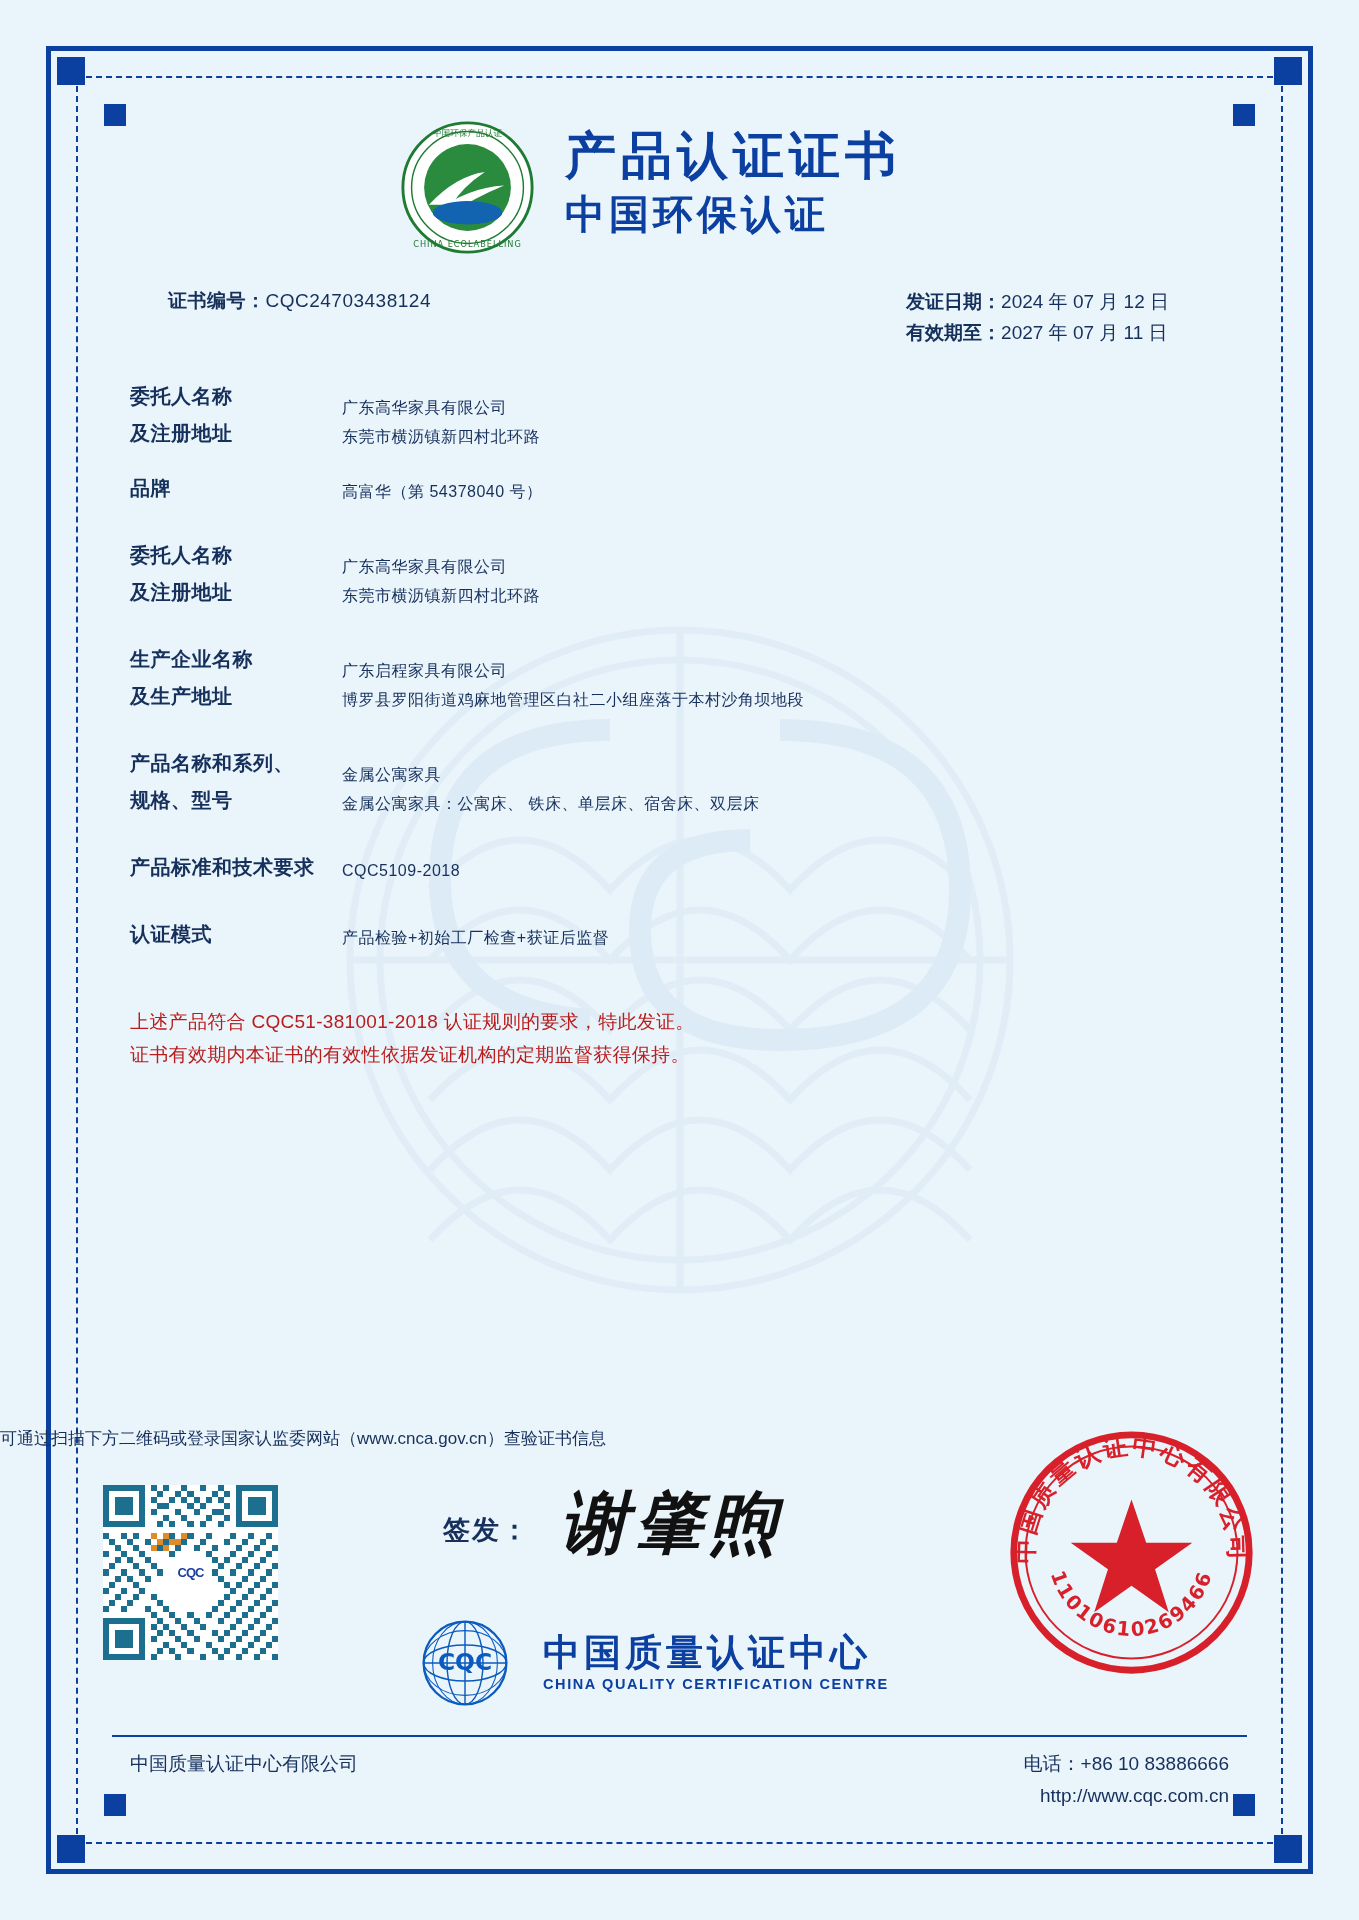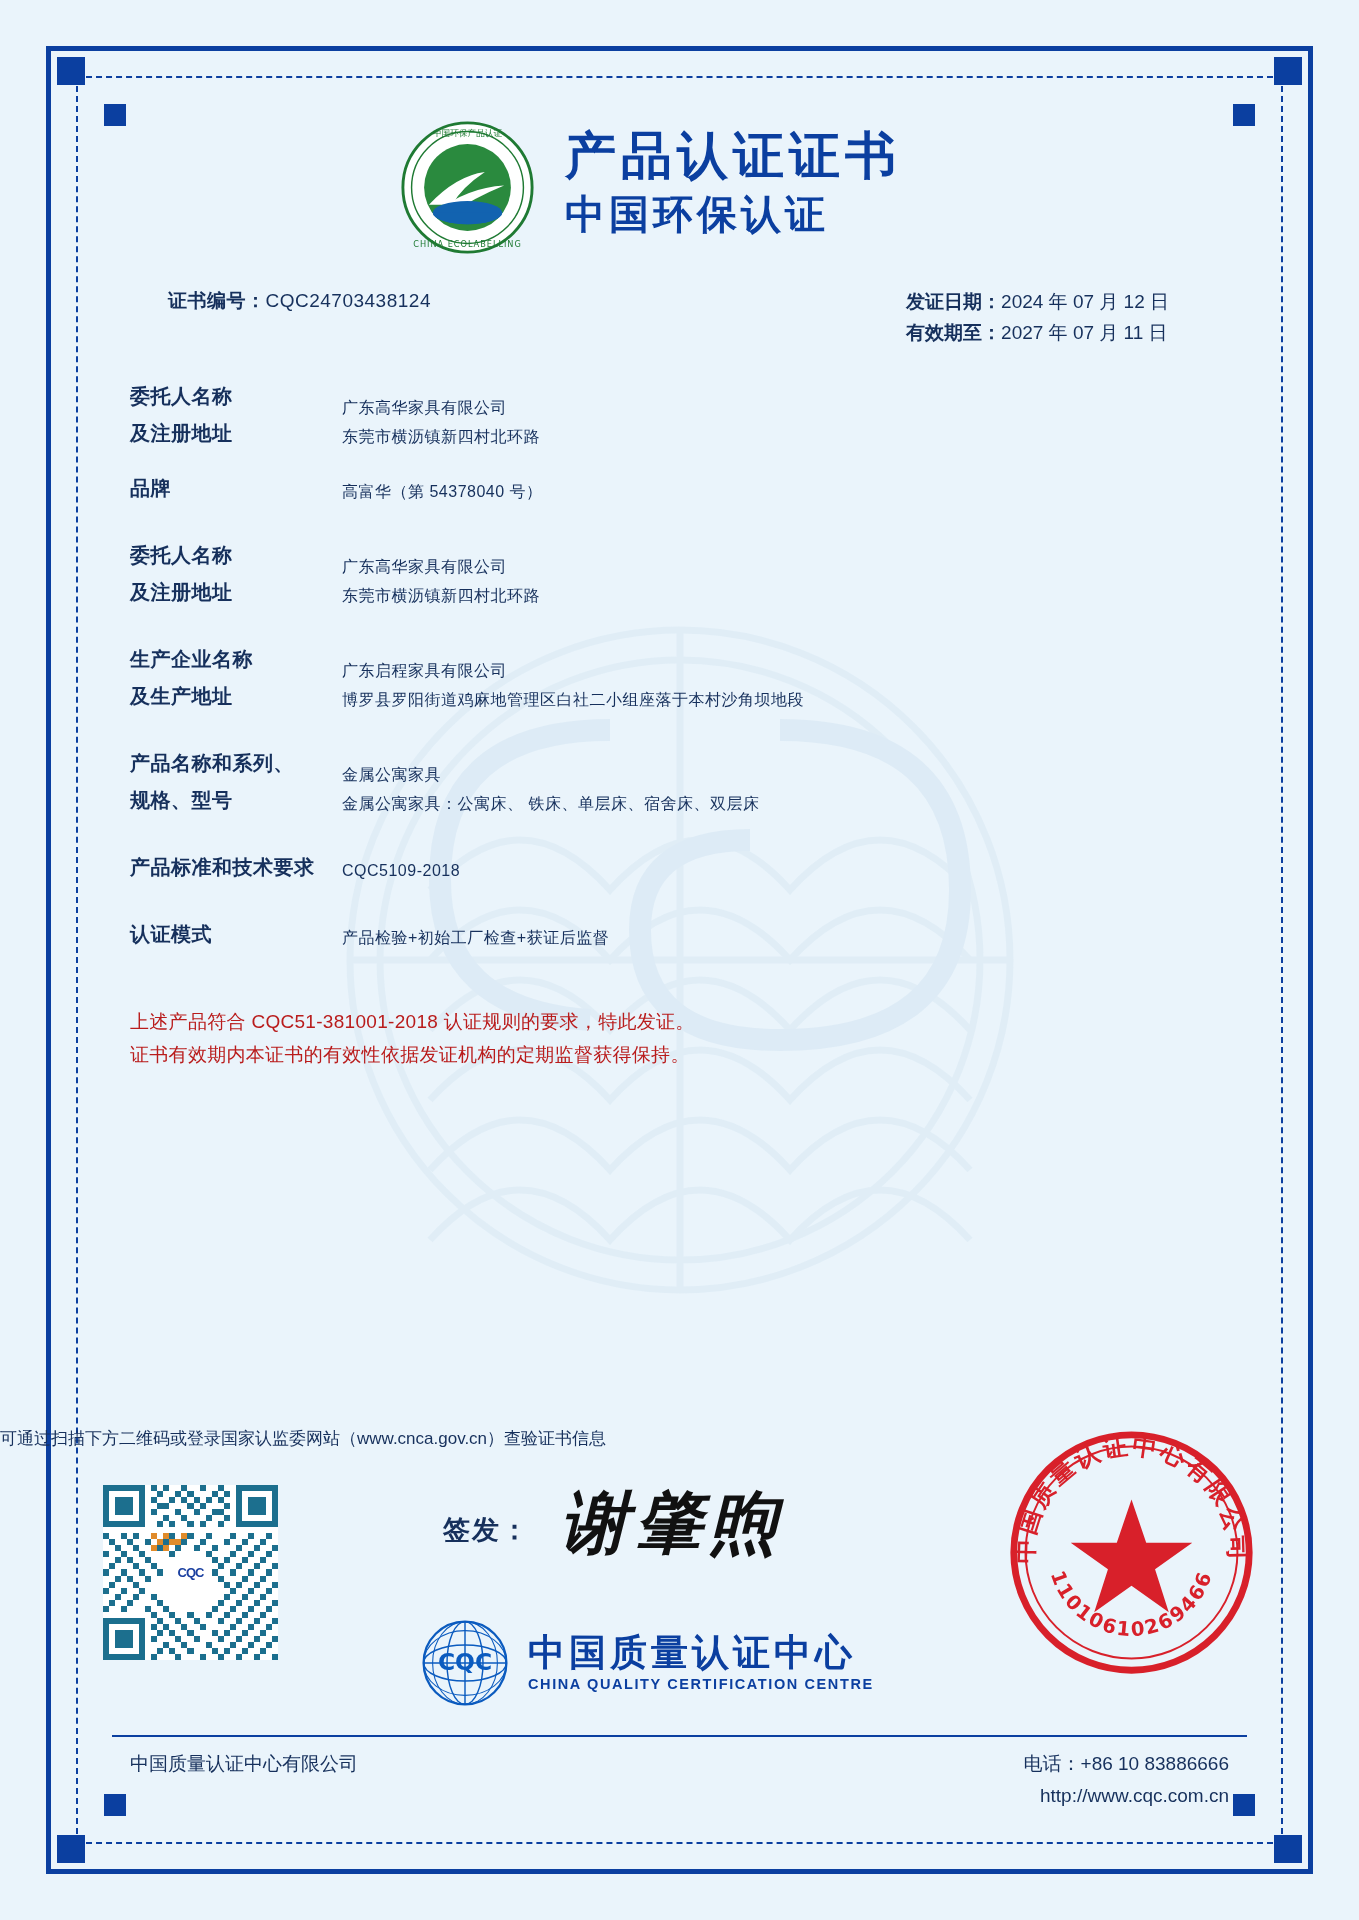--- a/index.html
+++ b/index.html
@@ -230,21 +230,21 @@
 
   
   .cqc-block {
     position: absolute;
     left: 420px;
     top: 1618px;
     display: flex;
     align-items: center;
   }
   .cqc-globe { width: 90px; height: 90px; flex: 0 0 auto; }
-  .cqc-text { margin-left: 18px; }
+  .cqc-text { margin-left: 33px; }
   .cqc-cn {
     font-size: 37px;
     font-weight: bold;
     color: #0b3fa0;
     letter-spacing: 4px;
     line-height: 1.05;
   }
   .cqc-en {
     font-size: 14.5px;
     font-weight: bold;

